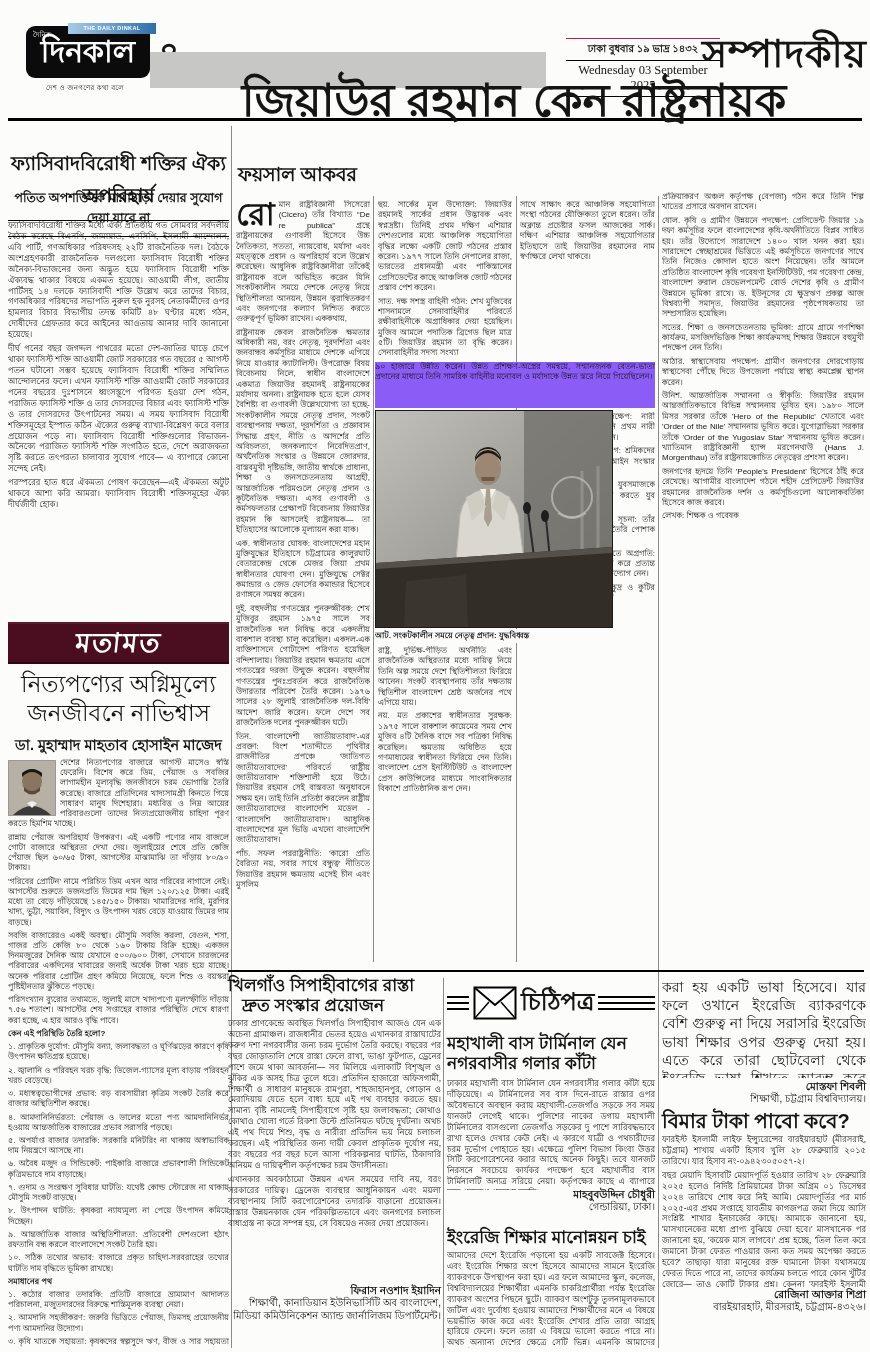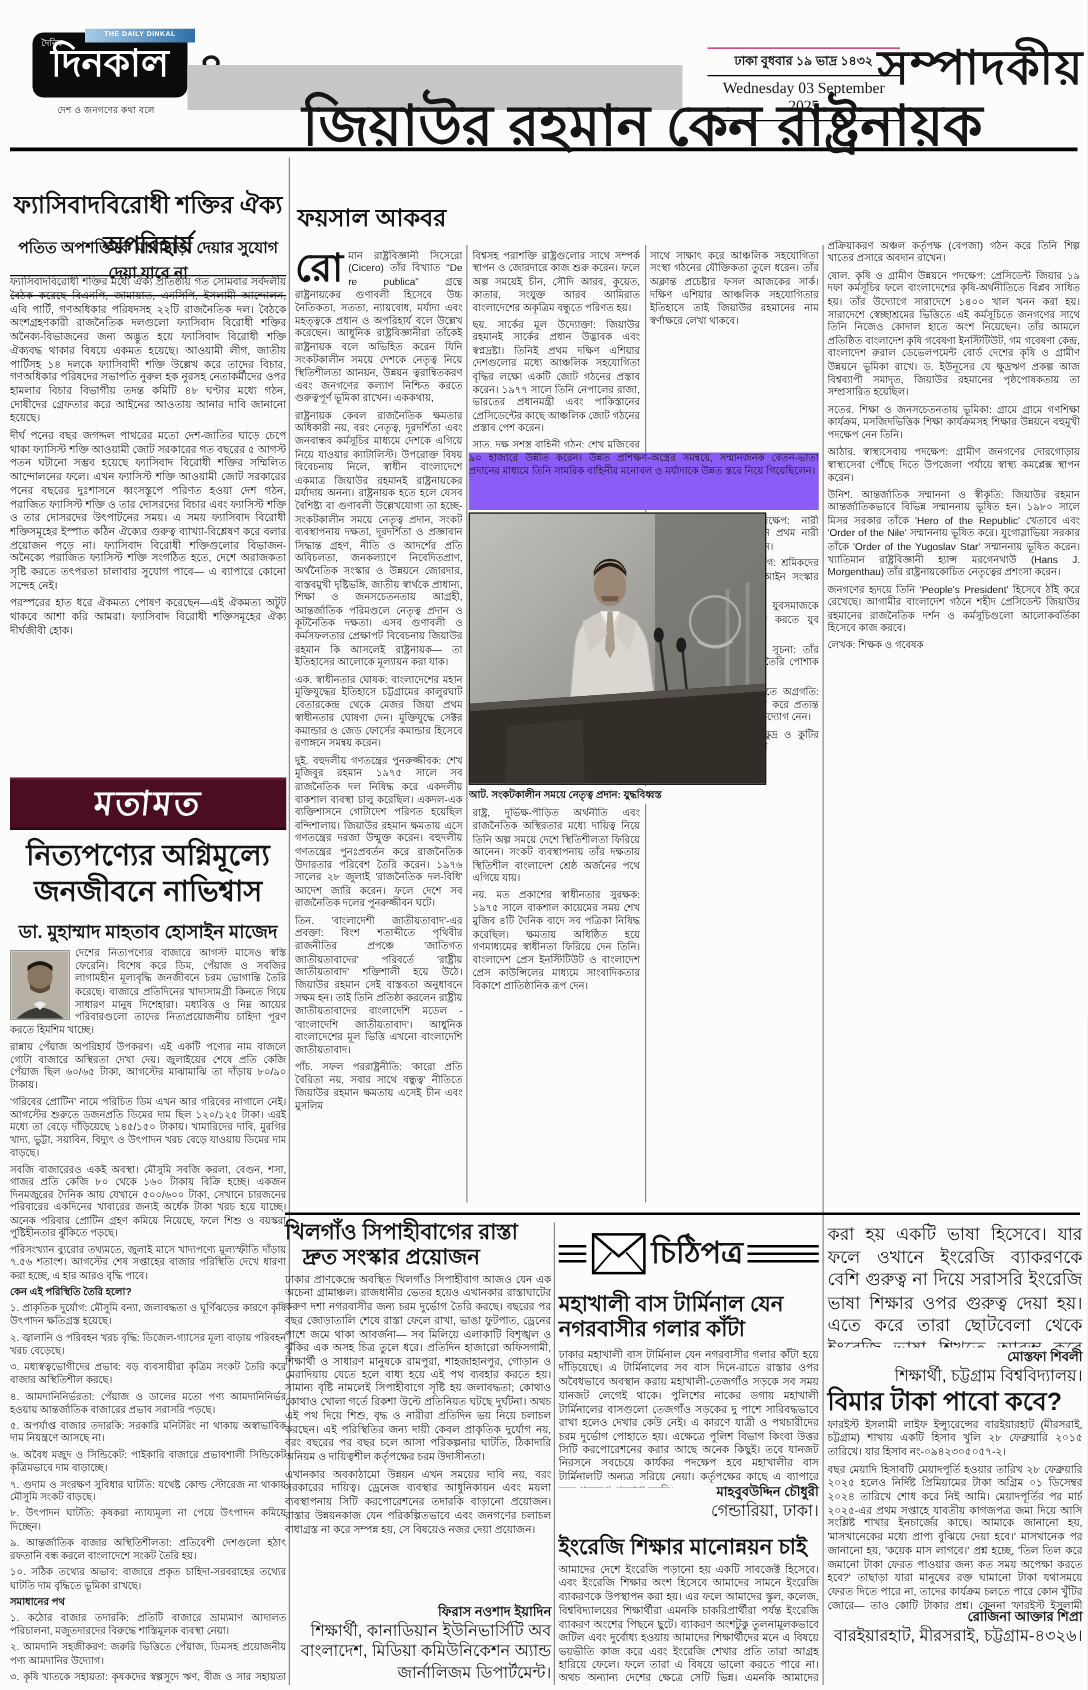--- a/index.html
+++ b/index.html
@@ -25,34 +25,34 @@
   .header-rule{left:8px;top:118px;width:854px;height:2.5px;background:#000;}
   
   .vr{position:absolute;width:1px;background:#8a8a8a;}
   .hr-bottom{left:228px;top:970px;width:636px;height:1.5px;background:#000;}
   
   .col{position:absolute;font-size:8.4px;line-height:1.3;text-align:justify;overflow:hidden;}
   .col p{margin:0 0 3px;}
   .small{font-size:8px;line-height:1.28;}
   .sig{position:absolute;text-align:right;line-height:1.25;}
   .sig .name{font-weight:bold;font-size:10.5px;}
-  .sig .det{font-size:13px;}
+  .sig .det{font-size:10px;}
   .dropcap{float:left;font-size:31px;line-height:27px;font-weight:bold;margin:1px 4px 0 0;}
   
   .lc-hl{left:8px;top:144px;width:221px;text-align:center;font-size:19px;font-weight:bold;
          padding:5px 0 7px;border-bottom:1.5px solid #000;}
   .lc-deck{left:8px;top:184px;width:221px;text-align:center;font-size:12.5px;font-weight:600;
            padding:5px 0 7px;border-bottom:1px solid #000;}
   .lc-body{left:8px;top:220px;width:221px;height:398px;}
   
   .op-banner{left:8px;top:622px;width:221px;height:42px;background:#4a0e20;
              box-shadow:inset 0 2px 0 #631830, inset 0 -2px 0 #2e0712;}
   .op-banner span{display:block;text-align:center;color:#fff;font-weight:bold;font-size:27px;
                   line-height:42px;transform:skewX(-6deg);letter-spacing:2px;}
-  .op-h{left:8px;top:670px;width:221px;text-align:center;font-size:23px;font-weight:bold;line-height:1.25;}
+  .op-h{left:8px;top:670px;width:221px;text-align:center;font-size:23px;font-weight:normal;line-height:1.25;}
   .op-author{left:8px;top:734px;width:221px;text-align:center;font-size:14.5px;font-weight:bold;}
   .op-body{left:8px;top:758px;width:221px;height:590px;}
   .op-body .hd{font-weight:bold;}
   .author-photo{float:left;width:46px;height:54px;margin:2px 4px 2px 0;border:1px solid #999;}
   
   .main-hl{left:236px;top:76px;width:556px;text-align:center;font-size:45px;font-weight:bold;line-height:1.1;}
   .byline{left:238px;top:160px;font-size:19px;font-weight:bold;}
   .c1{left:236px;top:200px;width:134px;height:762px;font-size:8px;}
   .c2u{left:378px;top:200px;width:134px;height:158px;font-size:8px;}
   .c2l{left:378px;top:646px;width:134px;height:316px;font-size:8px;}
@@ -160,21 +160,20 @@
     <p><span class="dropcap">রো</span><span>মান রাষ্ট্রবিজ্ঞানী সিসেরো (Cicero) তাঁর বিখ্যাত “De re publica” গ্রন্থে রাষ্ট্রনায়কের গুণাবলী হিসেবে উচ্চ নৈতিকতা, সততা, ন্যায়বোধ, মর্যাদা এবং মহত্ত্বকে প্রধান ও অপরিহার্য বলে উল্লেখ করেছেন। আধুনিক রাষ্ট্রবিজ্ঞানীরা তাঁকেই রাষ্ট্রনায়ক বলে অভিহিত করেন যিনি সংকটকালীন সময়ে দেশকে নেতৃত্ব নিয়ে স্থিতিশীলতা আনয়ন, উন্নয়ন ত্বরান্বিতকরণ এবং জনগণের কল্যাণ নিশ্চিত করতে গুরুত্বপূর্ণ ভূমিকা রাখেন। এককথায়,</span></p>
     <div>
         <p>রাষ্ট্রনায়ক কেবল রাজনৈতিক ক্ষমতার অধিকারী নয়, বরং নেতৃত্ব, দূরদর্শিতা এবং জনবান্ধব কর্মসূচির মাধ্যমে দেশকে এগিয়ে নিয়ে যাওয়ার ক্যাটালিস্ট। উপরোক্ত বিষয় বিবেচনায় নিলে, স্বাধীন বাংলাদেশে একমাত্র জিয়াউর রহমানই রাষ্ট্রনায়কের মর্যাদায় অনন্য। রাষ্ট্রনায়ক হতে হলে যেসব বৈশিষ্ট্য বা গুণাবলী উল্লেখযোগ্য তা হচ্ছে- সংকটকালীন সময়ে নেতৃত্ব প্রদান, সংকট ব্যবস্থাপনায় দক্ষতা, দূরদর্শিতা ও প্রজ্ঞাবান সিদ্ধান্ত গ্রহণ, নীতি ও আদর্শের প্রতি অবিচলতা, জনকল্যাণে নিবেদিতপ্রাণ, অর্থনৈতিক সংস্কার ও উন্নয়নে জোরদার, বাস্তবমুখী দৃষ্টিভঙ্গি, জাতীয় স্বার্থকে প্রাধান্য, শিক্ষা ও জনসচেতনতায় আগ্রহী, আন্তর্জাতিক পরিমণ্ডলে নেতৃত্ব প্রদান ও কূটনৈতিক দক্ষতা। এসব গুণাবলী ও কর্মসফলতার প্রেক্ষাপট বিবেচনায় জিয়াউর রহমান কি আসলেই রাষ্ট্রনায়ক— তা ইতিহাসের আলোকে মূল্যায়ন করা যাক।</p>
         <p>এক. স্বাধীনতার ঘোষক: বাংলাদেশের মহান মুক্তিযুদ্ধের ইতিহাসে চট্টগ্রামের কালুরঘাট বেতারকেন্দ্র থেকে মেজর জিয়া প্রথম স্বাধীনতার ঘোষণা দেন। মুক্তিযুদ্ধে সেক্টর কমান্ডার ও জেড ফোর্সের কমান্ডার হিসেবে রণাঙ্গনে সমন্বয় করেন।</p>
         <p>দুই. বহুদলীয় গণতন্ত্রের পুনরুজ্জীবক: শেখ মুজিবুর রহমান ১৯৭৫ সালে সব রাজনৈতিক দল নিষিদ্ধ করে একদলীয় বাকশাল ব্যবস্থা চালু করেছিল। একদল-এক ব্যক্তিশাসনে গোটাদেশ পরিণত হয়েছিল বন্দিশালায়। জিয়াউর রহমান ক্ষমতায় এসে গণতন্ত্রের দরজা উন্মুক্ত করেন। বহুদলীয় গণতন্ত্রের পুনঃপ্রবর্তন করে রাজনৈতিক উদারতার পরিবেশ তৈরি করেন। ১৯৭৬ সালের ২৮ জুলাই 'রাজনৈতিক দল-বিধি' আদেশ জারি করেন। ফলে দেশে সব রাজনৈতিক দলের পুনরুজ্জীবন ঘটে।</p>
         <p>তিন. 'বাংলাদেশী জাতীয়তাবাদ'-এর প্রবক্তা: বিংশ শতাব্দীতে পৃথিবীর রাজনীতির প্রপঞ্চে 'জাতিগত জাতীয়তাবাদের' পরিবর্তে 'রাষ্ট্রীয় জাতীয়তাবাদ' শক্তিশালী হয়ে উঠে। জিয়াউর রহমান সেই বাস্তবতা অনুধাবনে সক্ষম হন। তাই তিনি প্রতিষ্ঠা করলেন রাষ্ট্রীয় জাতীয়তাবাদের বাংলাদেশি মডেল - 'বাংলাদেশি জাতীয়তাবাদ'। আধুনিক বাংলাদেশের মূল ভিত্তি এখনো বাংলাদেশি জাতীয়তাবাদ।</p>
         <p>পাঁচ. সফল পররাষ্ট্রনীতি: 'কারো প্রতি বৈরিতা নয়, সবার সাথে বন্ধুত্ব' নীতিতে জিয়াউর রহমান ক্ষমতায় এসেই চীন এবং মুসলিম</p>
       </div>
   </div>
   <div class="abs col c2u">
-      <p>বিশ্বসহ পরাশক্তি রাষ্ট্রগুলোর সাথে সম্পর্ক স্থাপন ও জোরদারে কাজ শুরু করেন। ফলে অল্প সময়েই চীন, সৌদি আরব, কুয়েত, কাতার, সংযুক্ত আরব আমিরাত বাংলাদেশের অকৃত্রিম বন্ধুতে পরিণত হয়।</p>
       <p>ছয়. সার্কের মূল উদ্যোক্তা: জিয়াউর রহমানই সার্কের প্রধান উদ্ভাবক এবং স্বপ্নদ্রষ্টা। তিনিই প্রথম দক্ষিণ এশিয়ার দেশগুলোর মধ্যে আঞ্চলিক সহযোগিতা বৃদ্ধির লক্ষ্যে একটি জোট গঠনের প্রস্তাব করেন। ১৯৭৭ সালে তিনি নেপালের রাজা, ভারতের প্রধানমন্ত্রী এবং পাকিস্তানের প্রেসিডেন্টের কাছে আঞ্চলিক জোট গঠনের প্রস্তাব পেশ করেন।</p>
       <p>সাত. দক্ষ সশস্ত্র বাহিনী গঠন: শেখ মুজিবের শাসনামলে সেনাবাহিনীর পরিবর্তে রক্ষীবাহিনীকে অগ্রাধিকার দেয়া হয়েছিল। মুজিব আমলে পদাতিক ব্রিগেড ছিল মাত্র ৫টি। জিয়াউর রহমান তা বৃদ্ধি করেন। সেনাবাহিনীর সদস্য সংখ্যা</p>
     </div>
   <div class="abs col c2l">
       <p>রাষ্ট্র, দুর্ভিক্ষ-পীড়িত অর্থনীতি এবং রাজনৈতিক অস্থিরতার মধ্যে দায়িত্ব নিয়ে তিনি অল্প সময়ে দেশে স্থিতিশীলতা ফিরিয়ে আনেন। সংকট ব্যবস্থাপনায় তাঁর দক্ষতায় স্থিতিশীল বাংলাদেশ শ্রেষ্ঠ অর্জনের পথে এগিয়ে যায়।</p>
       <p>নয়. মত প্রকাশের স্বাধীনতার সুরক্ষক: ১৯৭৫ সালে বাকশাল কায়েমের সময় শেখ মুজিব ৪টি দৈনিক বাদে সব পত্রিকা নিষিদ্ধ করেছিল। ক্ষমতায় অধিষ্ঠিত হয়ে গণমাধ্যমের স্বাধীনতা ফিরিয়ে দেন তিনি। বাংলাদেশ প্রেস ইনস্টিটিউট ও বাংলাদেশ প্রেস কাউন্সিলের মাধ্যমে সাংবাদিকতার বিকাশে প্রাতিষ্ঠানিক রূপ দেন।</p>
     </div>
   <div class="abs col c3u">
       <p>সাথে সাক্ষাৎ করে আঞ্চলিক সহযোগিতা সংস্থা গঠনের যৌক্তিকতা তুলে ধরেন। তাঁর অক্লান্ত প্রচেষ্টার ফসল আজকের সার্ক। দক্ষিণ এশিয়ার আঞ্চলিক সহযোগিতার ইতিহাসে তাই জিয়াউর রহমানের নাম স্বর্ণাক্ষরে লেখা থাকবে।</p>
     </div>

